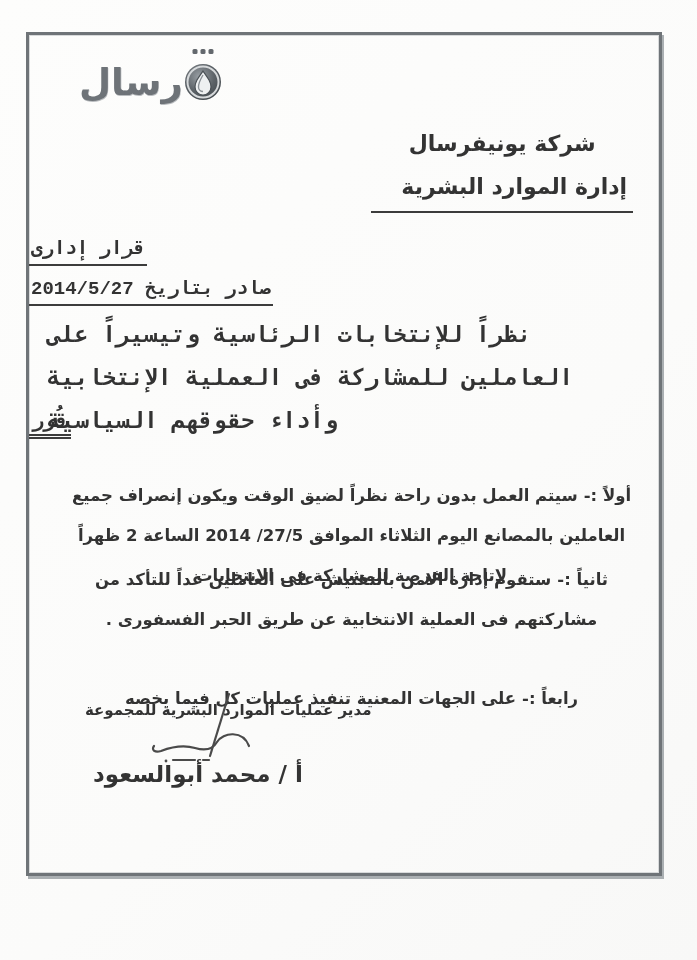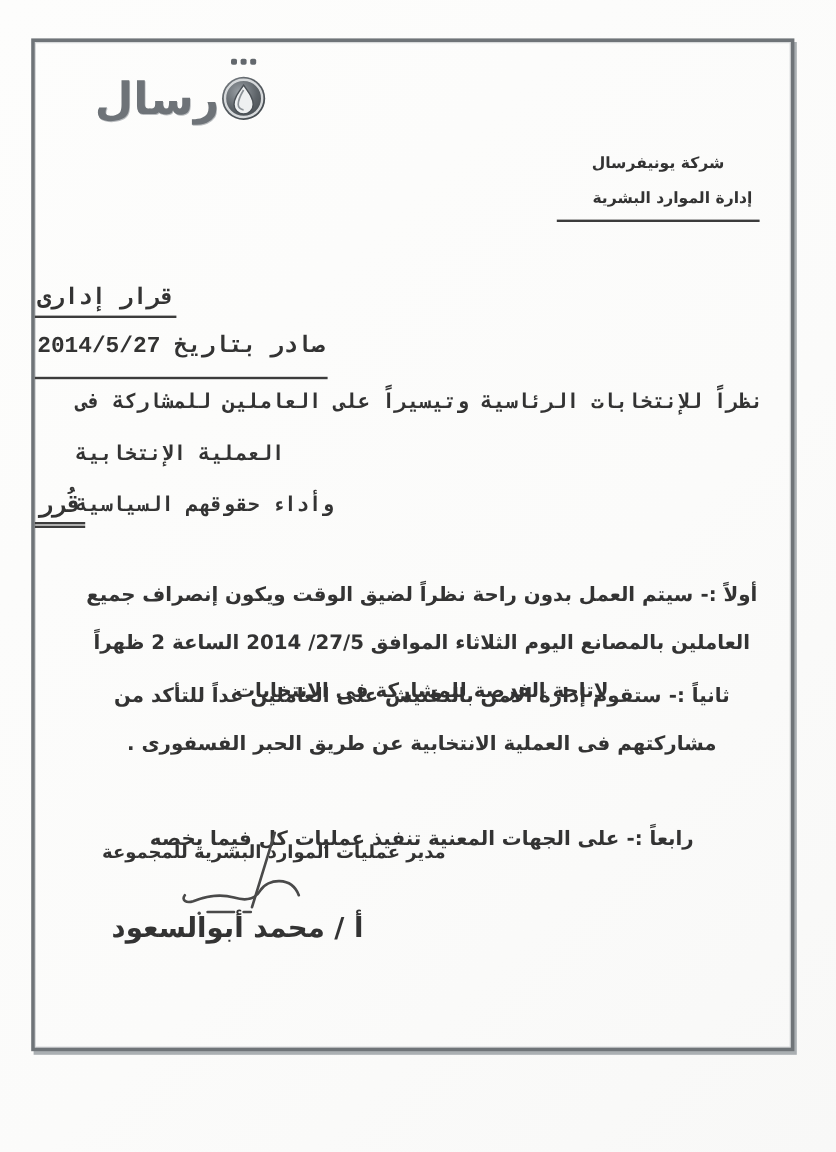--- a/index.html
+++ b/index.html
@@ -65,43 +65,42 @@
     border-radius: 1.5px;
     display: block;
   }
   .logo-badge { position: absolute; bottom: 0; left: 0; }
   
   .header-block {
     position: absolute;
     top: 92px;
     right: 26px;
     text-align: center;
-    font-size: 13px;
+    font-size: 22px;
     font-weight: bold;
     line-height: 1.55;
   }
   .dept {
     display: inline-block;
     margin-top: 9px;
     padding: 0 6px 7px 30px;
     border-bottom: 2px solid #3c3c3c;
   }
   
   .center-line { position: absolute; left: 0; right: 0; text-align: left; font-family: Liberation Mono, monospace; }
   .title-line { top: 201px; font-size: 19px; font-weight: bold; }
   .title-line span { border-bottom: 2px solid #3c3c3c; padding: 0 2px 4px 2px; }
   .issued-line { top: 241px; font-size: 19px; font-weight: bold; }
-  .issued-line span { border-bottom: 2px solid #3c3c3c; padding: 0 2px 15px 2px; }
+  .issued-line span { border-bottom: 2px solid #3c3c3c; padding: 0 2px 4px 2px; }
   .preamble {
     top: 280px;
-    font-size: 17px;
+    font-size: 23px;
     font-weight: bold;
     line-height: 43px;
     padding: 0 18px;
-    margin-left: 16px;
   }
   .qurr { top: 373px; font-size: 20px; font-weight: bold; }
   .qurr span { border-bottom: 5px double #3c3c3c; padding: 0 3px 1px 3px; }
   
   .item {
     position: absolute;
     right: 13px;
     left: 28px;
     text-align: center;
     font-size: 16.5px;

